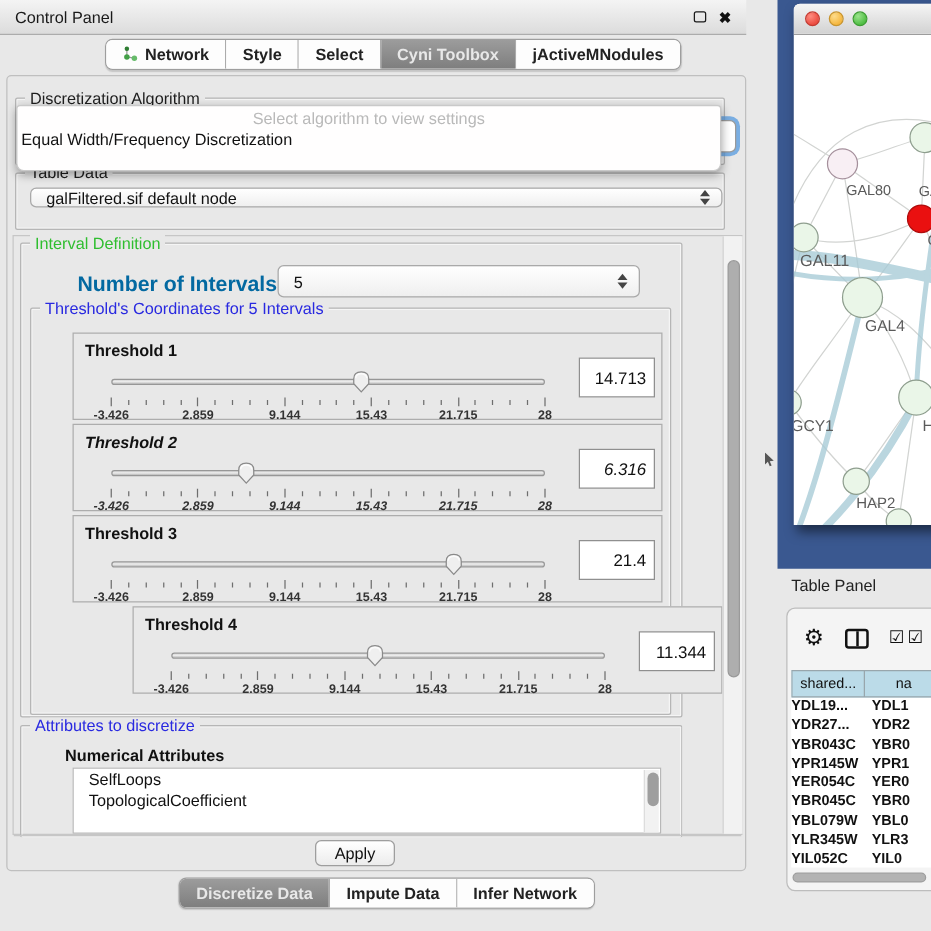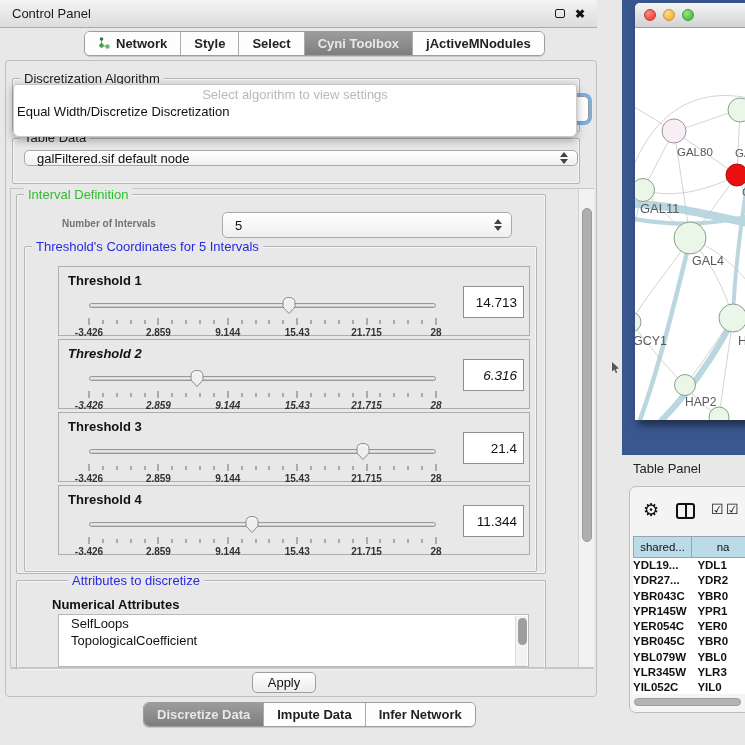--- a/index.html
+++ b/index.html
@@ -165,39 +165,39 @@
   </div>
 
 <div class="abs" id="cp-main"></div>
 
 <div class="groupbox" style="left:12px; top:78px; width:568px; height:54px;"></div>
 <div class="grouptitle gt-black" style="left:20px; top:72px;">Discretization Algorithm</div>
 <div class="abs" id="algo-combo"></div>
 
 <div class="abs" id="algo-popup">
   <div class="popup-row popup-prompt">Select algorithm to view settings</div>
-  <div class="popup-row">Equal Width/Discretize Discretization</div>
+  <div class="popup-row">Equal Width/Frequency Discretization</div>
 </div>
 
 <div class="groupbox" style="left:12px; top:138px; width:568px; height:46px;"></div>
 <div class="grouptitle gt-black" style="left:20px; top:131px; z-index:2;">Table Data</div>
 <div class="combo" style="left:24px; top:150px; width:554px; height:16px;">
   <span>galFiltered.sif default node</span>
   <span class="stepper">
       <span class="tri-up"></span>
       <span class="tri-down"></span>
     </span>
 </div>
 
 <div class="abs" id="scrollpane"></div>
 
 <div class="groupbox" style="left:16px; top:194px; width:530px; height:380px;"></div>
 <div class="grouptitle gt-green" style="left:24px; top:188px;">Interval Definition</div>
 
-<div class="abs" style="left:62px; top:218px; font-size:10px; font-weight:bold; color:#737373;">Number of Intervals</div>
+<div class="abs" style="left:62px; top:218px; font-size:17px; font-weight:bold; color:#0369a1;">Number of Intervals</div>
 <div class="combo" style="left:222px; top:212px; width:290px; height:26px;">
   <span>5</span>
   <span class="stepper">
       <span class="tri-up"></span>
       <span class="tri-down"></span>
     </span>
 </div>
 
 <div class="groupbox" style="left:24px; top:246px; width:513px; height:326px;"></div>
 <div class="grouptitle gt-blue" style="left:32px; top:240px;">Threshold's Coordinates for 5 Intervals</div>
@@ -342,21 +342,21 @@
         </div>
       <div class="thumb" style="left: 78.9983%;">
         <svg width="15" height="19" viewBox="0 0 15 19">
           <path d="M1.5,7 Q1.5,1.5 7.5,1.5 Q13.5,1.5 13.5,7 L13.5,11 L7.5,17.5 L1.5,11 Z" fill="#EFEFEF" stroke="#8A8A8A" stroke-width="1"></path>
           <path d="M3,6.5 Q3.5,3 7.5,3 Q11.5,3 12,6.5" fill="none" stroke="#FFF" stroke-width="1.2" opacity="0.8"></path>
         </svg>
       </div>
     </div>
     <div class="valbox">21.4</div>
   </div>
-    <div class="thr-panel" style="top: 485px;">
+    <div class="thr-panel" style="top: 485px; margin-left: 48px;">
     <div class="thr-label">Threshold 4</div>
     <div class="slider-zone">
       <div class="track"></div>
       <div class="ticks">
           <div class="tick major" style="left: 0%;"></div>
           <div class="tick" style="left: 4%;"></div>
           <div class="tick" style="left: 8%;"></div>
           <div class="tick" style="left: 12%;"></div>
           <div class="tick" style="left: 16%;"></div>
           <div class="tick major" style="left: 20%;"></div>
@@ -394,21 +394,21 @@
           <path d="M1.5,7 Q1.5,1.5 7.5,1.5 Q13.5,1.5 13.5,7 L13.5,11 L7.5,17.5 L1.5,11 Z" fill="#EFEFEF" stroke="#8A8A8A" stroke-width="1"></path>
           <path d="M3,6.5 Q3.5,3 7.5,3 Q11.5,3 12,6.5" fill="none" stroke="#FFF" stroke-width="1.2" opacity="0.8"></path>
         </svg>
       </div>
     </div>
     <div class="valbox">11.344</div>
   </div>
   </div>
 
 <div class="groupbox" style="left:16px; top:580px; width:530px; height:90px; border-bottom:none;"></div>
-<div class="grouptitle gt-blue" style="left:24px; top:574px;margin-left:44px;">Attributes to discretize</div>
+<div class="grouptitle gt-blue" style="left:24px; top:574px;">Attributes to discretize</div>
 <div class="abs" style="left:52px; top:597px; font-size:13px; font-weight:bold; color:#111;">Numerical Attributes</div>
 <div class="abs" id="attr-list">
   <div id="attr-items">
       <div class="attr-item">SelfLoops</div>
       <div class="attr-item">TopologicalCoefficient</div>
     </div>
   <div id="attr-scroll">
       <div id="attr-thumb"></div>
     </div>
 </div>

